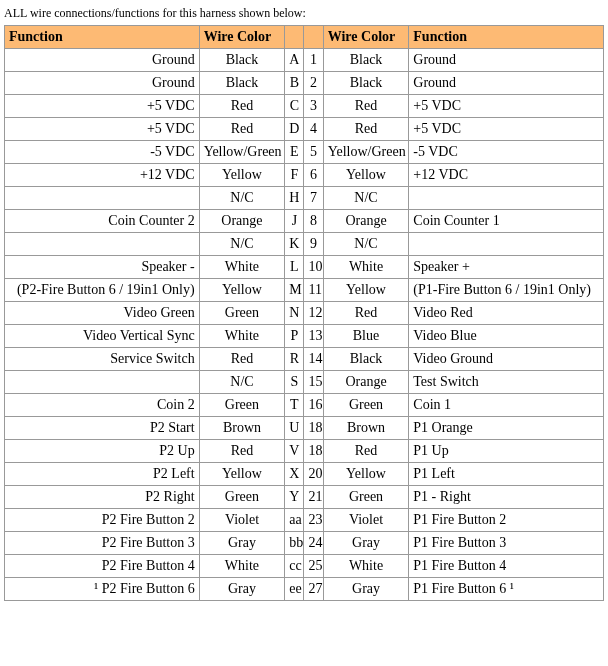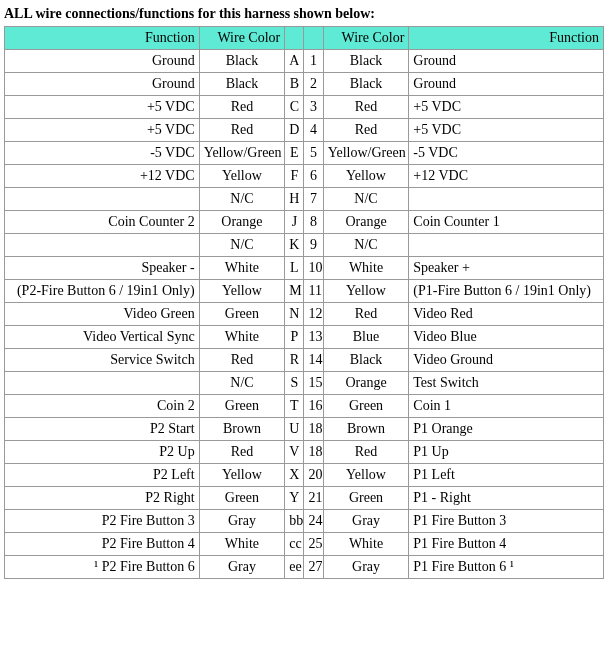--- a/index.html
+++ b/index.html
@@ -5,42 +5,42 @@
   body {
     margin: 0;
     padding: 4px;
     font-family: "Times New Roman", serif;
     font-size: 14px;
     background: #fff;
     color: #000;
     width: 600px;
   }
   .title {
-    font-weight: bold;
-    font-size: 14px;
+    font-weight: normal;
+    font-size: 12px;
     margin: 2px 0 4px 0;
   }
   table {
     border-collapse: collapse;
     width: 100%;
     table-layout: fixed;
   }
   th, td {
     border: 1px solid #999;
     padding: 2px 4px;
     font-size: 14px;
     height: 18px;
     line-height: 18px;
     overflow: hidden;
     white-space: nowrap;
   }
   th {
-    background: #5eead4;
-    font-weight: normal;
-    text-align: right;
+    background: #fdba74;
+    font-weight: bold;
+    text-align: left;
   }
   col.func  { width: 182px; }
   col.color { width: 80px; }
   col.pinL  { width: 18px; }
   col.pinR  { width: 18px; }
   col.colorR{ width: 80px; }
   col.funcR { width: 182px; }
   .fl { text-align: right; }
   .cl { text-align: center; }
   .pl { text-align: center; }
@@ -227,20 +227,28 @@
       </tr>
       <tr>
         <td class="fl">P2 Right</td>
         <td class="cl">Green</td>
         <td class="pl">Y</td>
         <td class="pr">21</td>
         <td class="cr">Green</td>
         <td class="fr">P1 - Right</td>
       </tr>
       <tr>
+        <td class="fl">P2 Fire Button 2</td>
+        <td class="cl">Violet</td>
+        <td class="pl">aa</td>
+        <td class="pr">23</td>
+        <td class="cr">Violet</td>
+        <td class="fr">P1 Fire Button 2</td>
+      </tr>
+      <tr>
         <td class="fl">P2 Fire Button 3</td>
         <td class="cl">Gray</td>
         <td class="pl">bb</td>
         <td class="pr">24</td>
         <td class="cr">Gray</td>
         <td class="fr">P1 Fire Button 3</td>
       </tr>
       <tr>
         <td class="fl">P2 Fire Button 4</td>
         <td class="cl">White</td>

